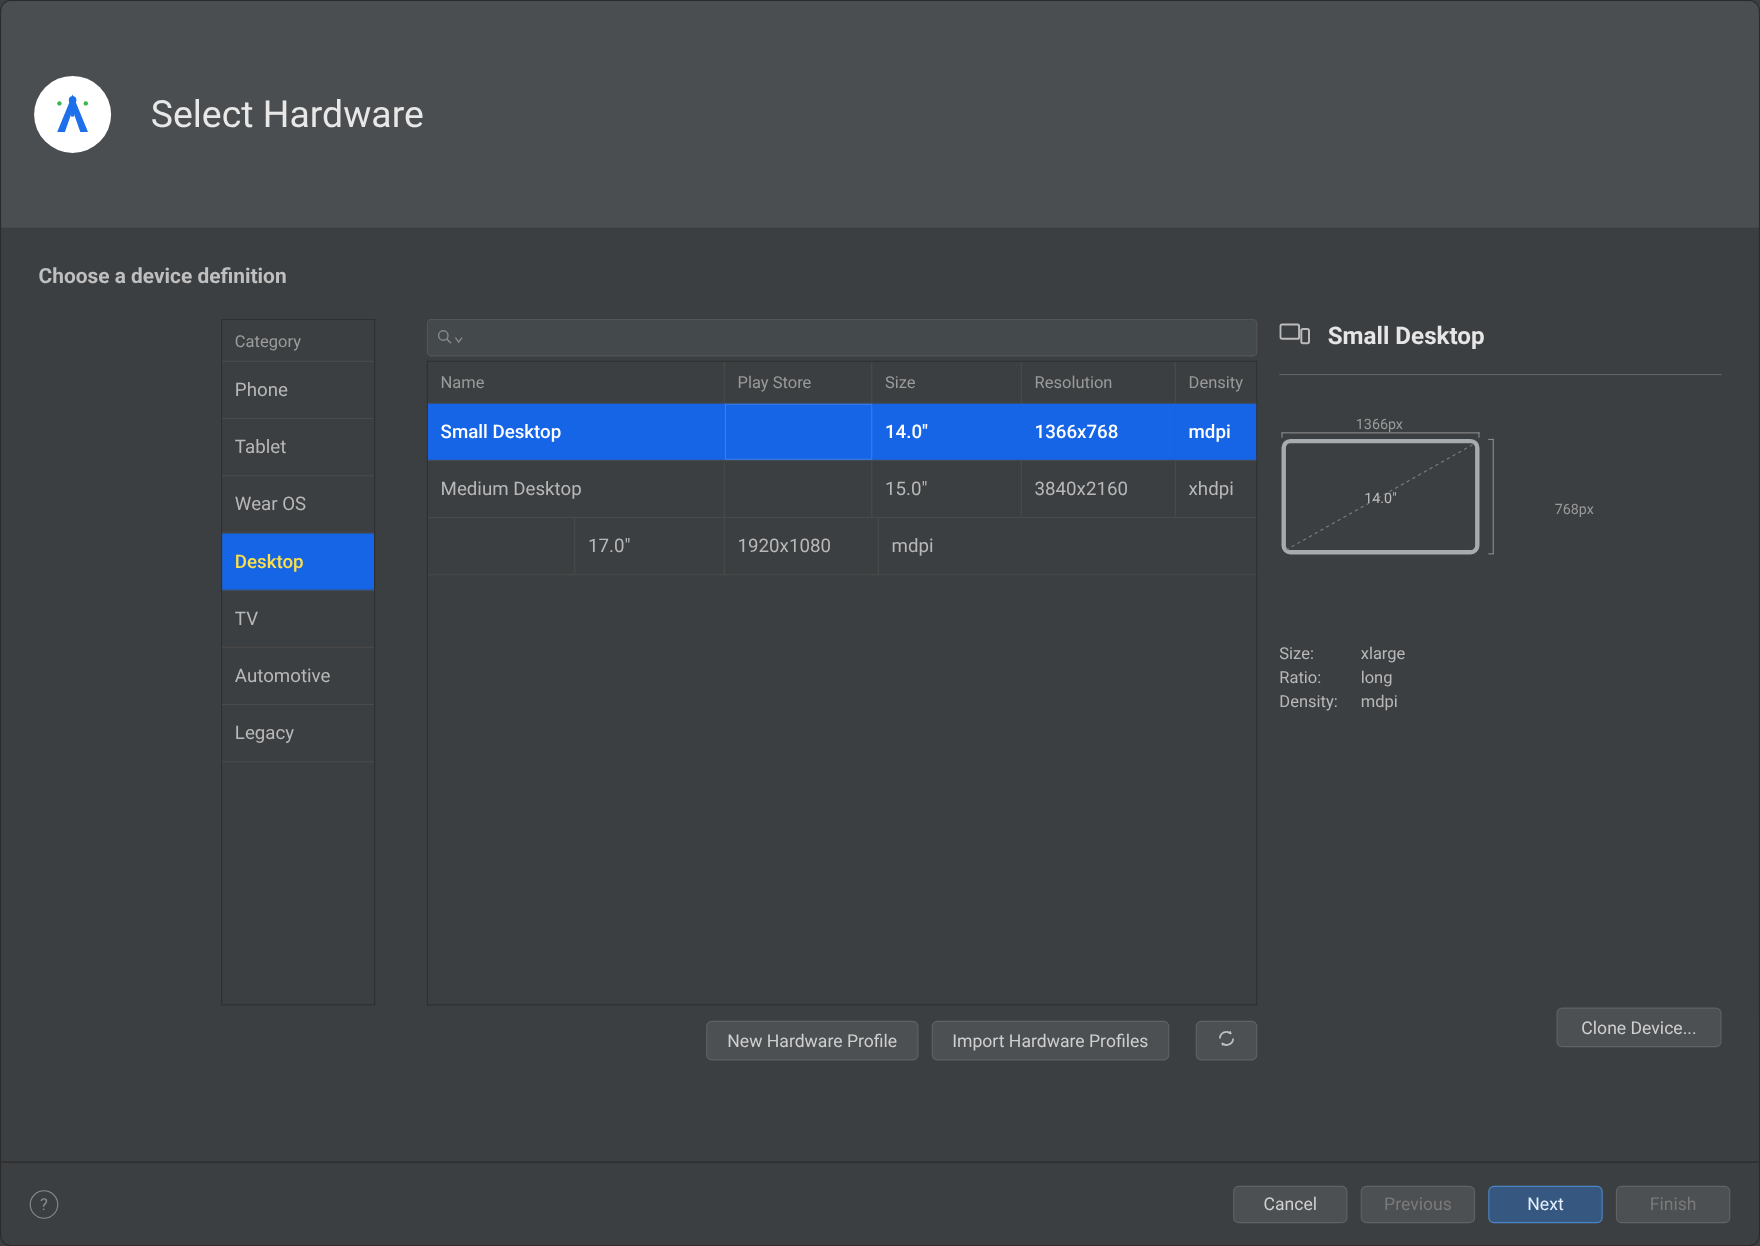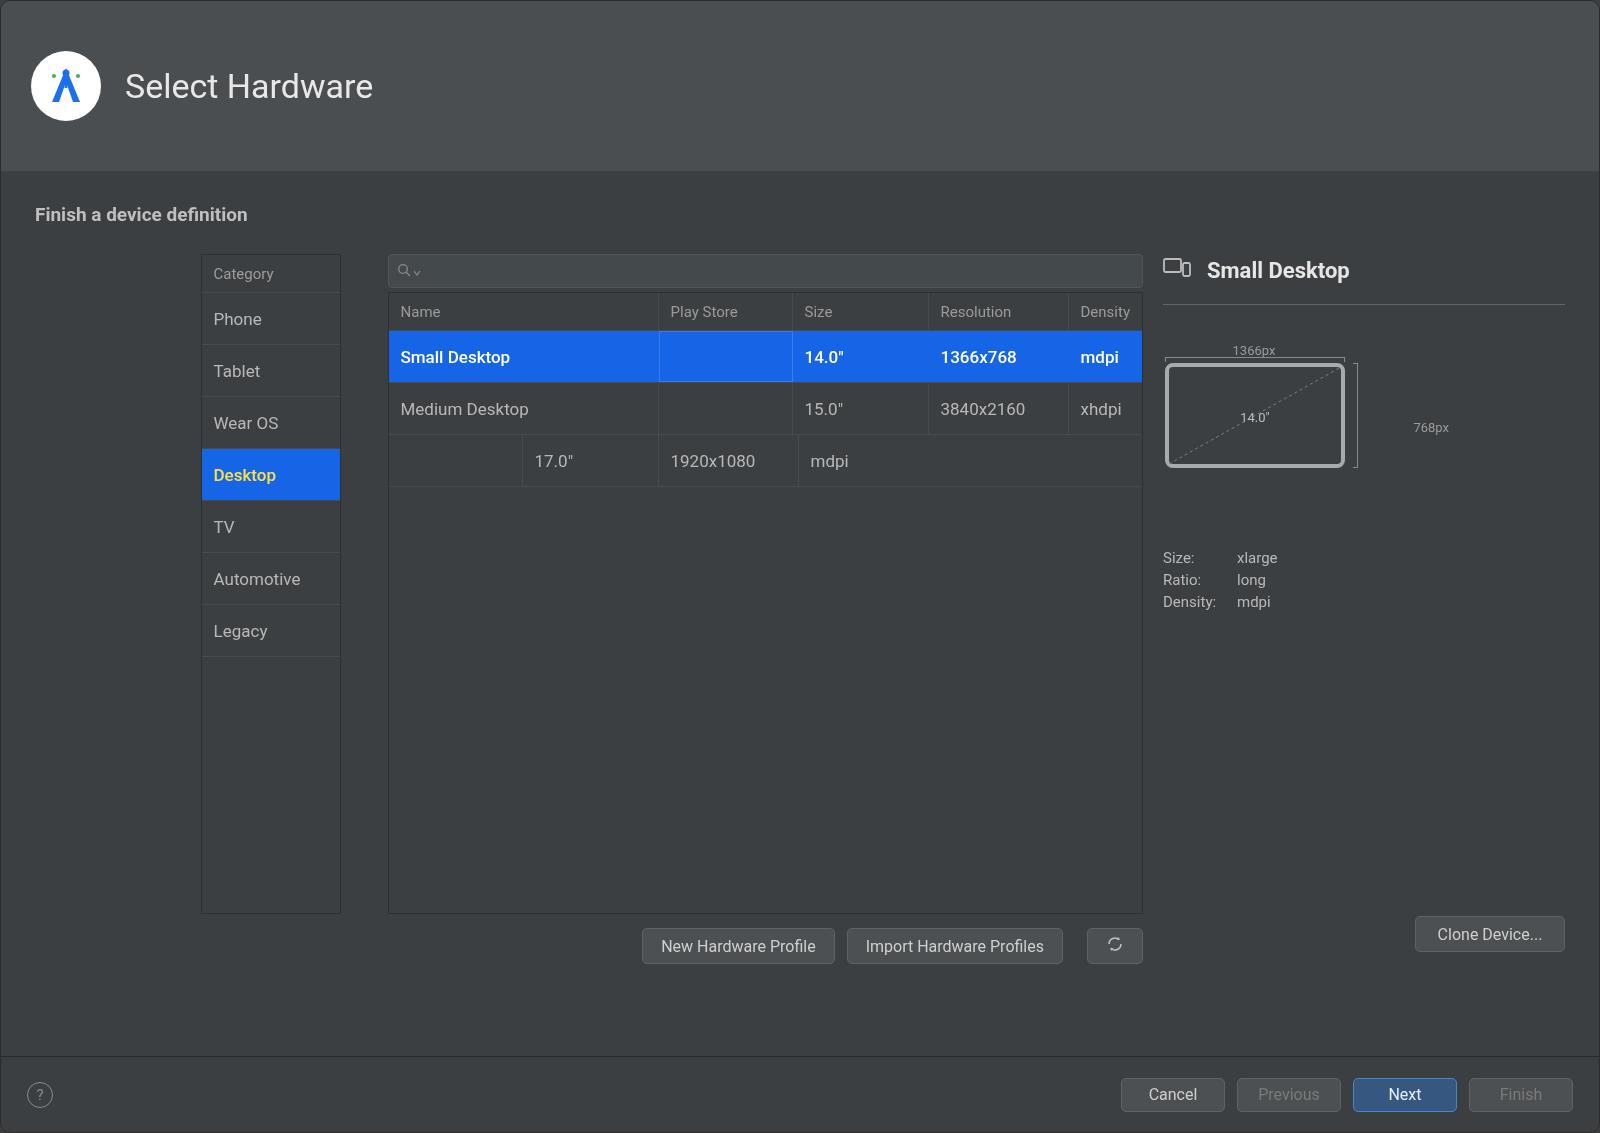--- a/index.html
+++ b/index.html
@@ -39,25 +39,25 @@
   .dot.green { background: #27c93f; }
   .titlebar-title {
     flex: 1;
     text-align: center;
     font-size: 16px;
     font-weight: 600;
     color: #c6c6c6;
   }
   .header {
     background: #4b4e50;
-    height: 170px;
+    height: 206px;
     padding: 26px 30px;
     display: flex;
     align-items: center;
-    gap: 24px;
+    gap: 36px;
   }
   .logo-wrap {
     width: 70px; height: 70px; border-radius: 50%;
     background: #ffffff;
     display:flex;align-items:center;justify-content:center;
   }
   .header h1 {
     font-size: 34px;
     font-weight: 400;
     color: #e8e8e8;
@@ -300,21 +300,21 @@
         <circle cx="24" cy="11" r="3.5" fill="#1e6fea"></circle>
         <rect x="22.6" y="8" width="2.8" height="18" fill="#1e6fea"></rect>
         <circle cx="36" cy="14" r="2" fill="#39b54a"></circle>
         <circle cx="12" cy="14" r="2" fill="#39b54a"></circle>
       </svg>
     </div>
     <h1>Select Hardware</h1>
   </div>
 
   <div class="content">
-    <div class="subtitle">Finish a device definition</div>
+    <div class="subtitle">Choose a device definition</div>
 
     <div class="main-row">
       <div class="left-col">
         <div class="table-area">
 
           <div class="category-list">
             <div class="cat-head">Category</div>
             <div id="cat-items">
                 <div class="cat-item">Phone</div>
                 <div class="cat-item">Tablet</div>

